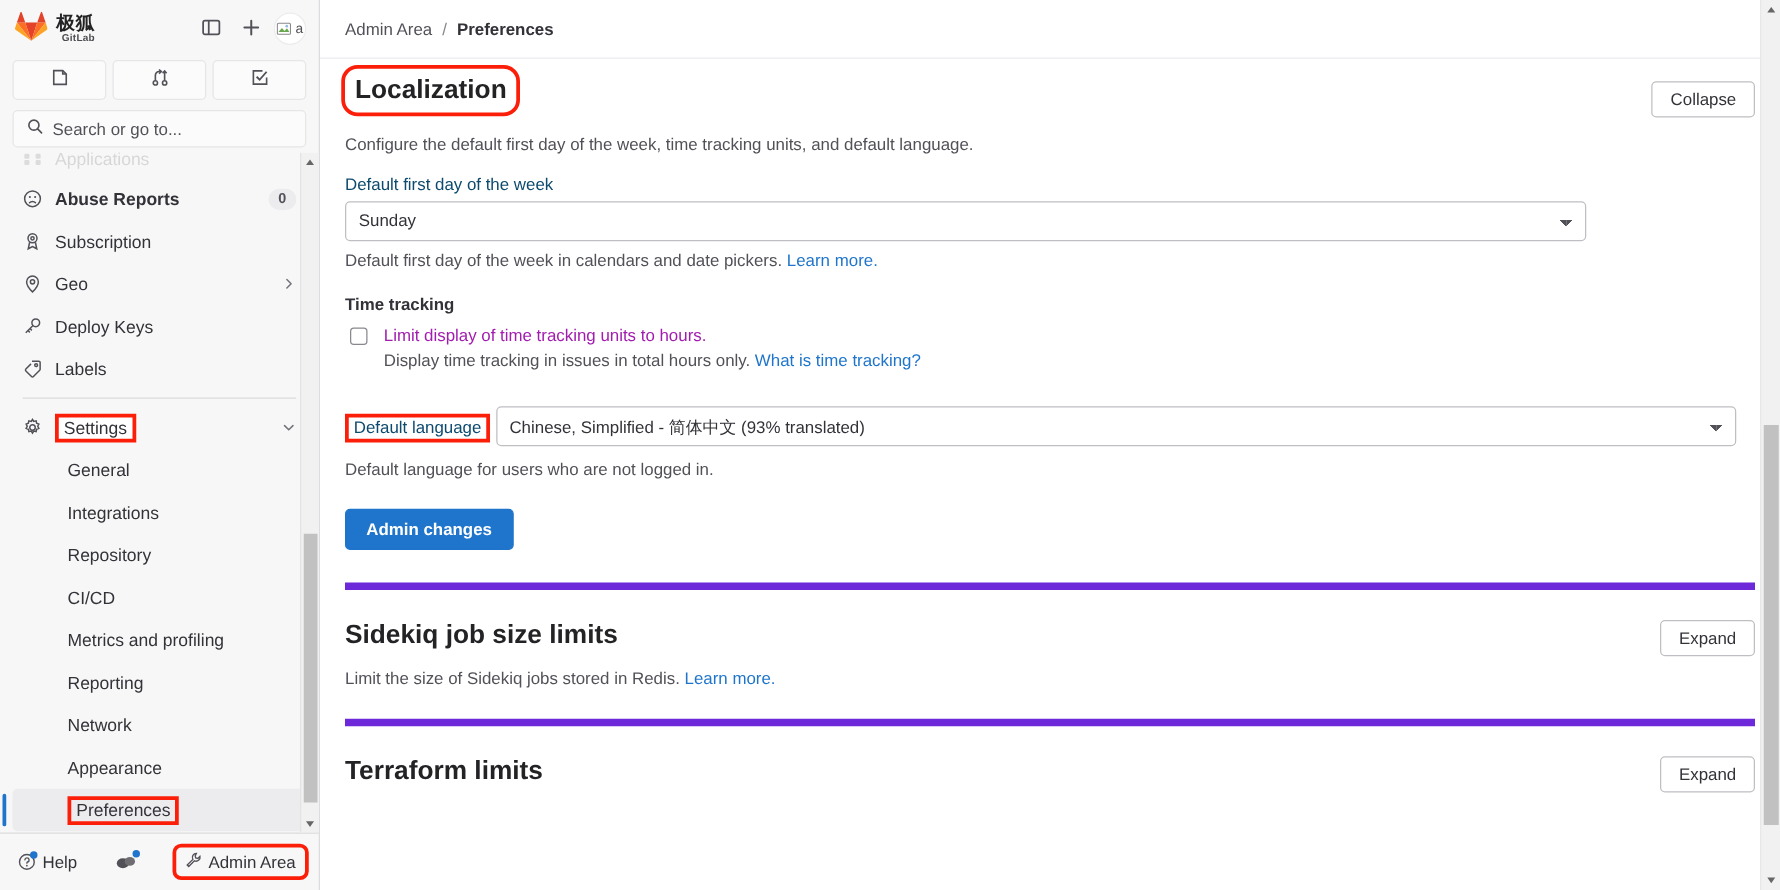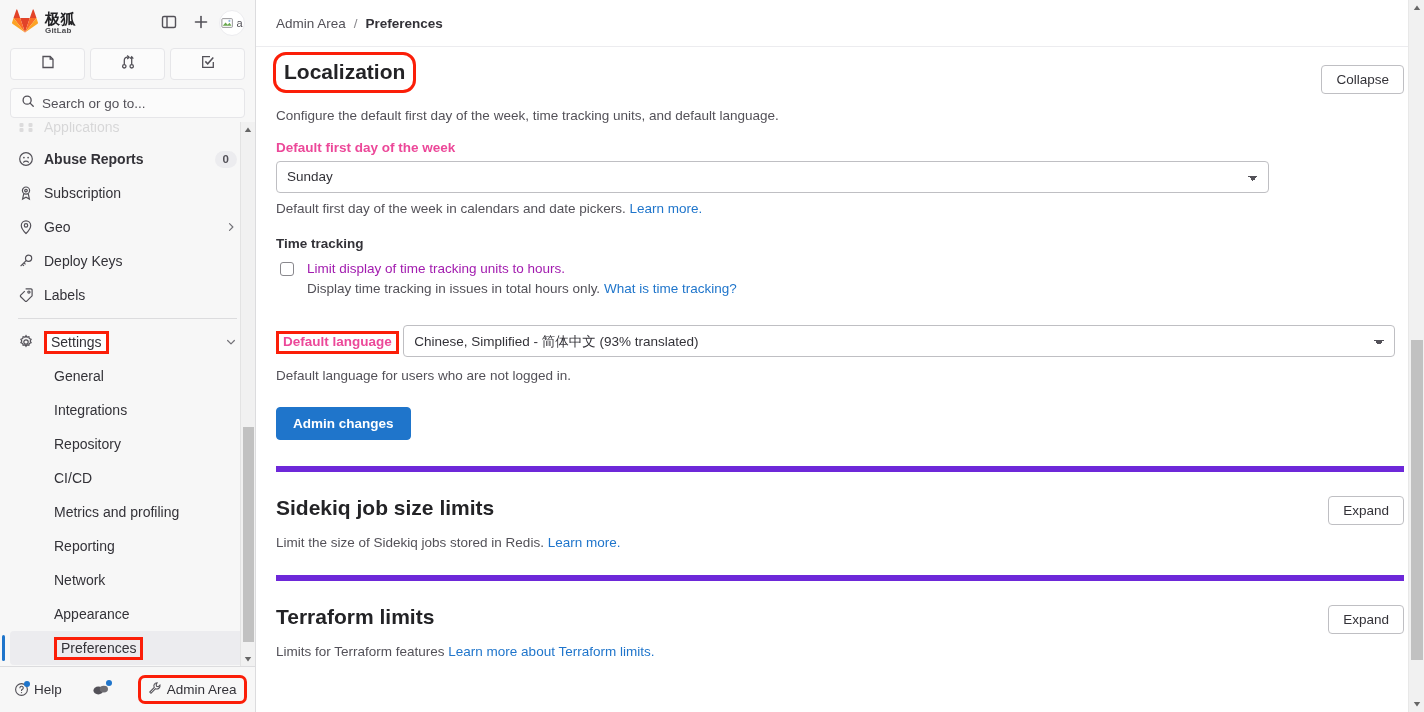--- a/index.html
+++ b/index.html
@@ -23,21 +23,21 @@
     flex: 0 0 256px;
   }
   .sb-top {
     display: flex; align-items: center;
     height: 46px; padding: 0 10px 0 12px;
     gap: 4px;
   }
   .brand { display: flex; align-items: center; gap: 7px; flex: 1; }
   .brand-name { display: flex; flex-direction: column; line-height: 1; }
   .brand-cn { font-size: 15px; font-weight: 700; color: #232326; letter-spacing: .5px; }
-  .brand-en { font-size: 8px; font-weight: 700; color: #4c4c50; letter-spacing: .2px; margin-top: 1px; }
+  .brand-en { font-size: 8px; font-weight: 700; color: #4c4c50; letter-spacing: .2px; margin-top: 1px; text-align: right; }
   .icon-btn {
     width: 28px; height: 28px; border-radius: 4px;
     display: flex; align-items: center; justify-content: center;
     background: transparent; border: none; cursor: pointer; color: #535158;
   }
   .avatar-wrap {
     width: 26px; height: 26px; border-radius: 50%;
     background: #fff; border: 1px solid #ececef;
     display: flex; align-items: center; justify-content: center;
     overflow: hidden; font-size: 11px; color: #535158; gap: 1px;
@@ -158,22 +158,22 @@
   }
   .sec-desc { font-size: 13.5px; color: #535158; margin: 8px 0 0 0; line-height: 1.45; }
   .gl-btn {
     background: #fff; border: 1px solid #bfbfc3;
     border-radius: 4px; padding: 6px 14px;
     font-size: 13.5px; color: #333238; cursor: pointer;
     font-family: "Liberation Sans", sans-serif;
     white-space: nowrap;
   }
   .form-label {
-    display: block; font-size: 13.5px; font-weight: 700;
-    color: #ec4899; margin: 0 0 6px 0;
+    display: block; font-size: 13.5px; font-weight: 400;
+    color: #0c4a6e; margin: 0 0 6px 0;
   }
   .gl-select {
     width: 993px; height: 32px;
     border: 1px solid #bfbfc3; border-radius: 4px;
     background: #fff; font-size: 13.5px; color: #333238;
     padding: 0 28px 0 10px;
     font-family: "Liberation Sans", sans-serif;
     appearance: none; -webkit-appearance: none;
     cursor: pointer;
     background-image:
@@ -567,24 +567,20 @@
             </p>
           </div>
           <button class="gl-btn" style="margin-top:2px;">Expand</button>
         </div>
       </section>
 
       <section class="section">
         <div class="sec-head">
           <div>
             <h2 class="sec-title">Terraform limits</h2>
-            <p class="sec-desc" style="margin-top:12px;">
-              <span>Limits for Terraform features</span>
-              <a class="gl-link">Learn more about Terraform limits.</a>
-            </p>
           </div>
           <button class="gl-btn" style="margin-top:2px;">Expand</button>
         </div>
       </section>
     </div>
 
     <div class="main-scrollbar">
       <div class="ms-arrow" style="top:0;">
         <svg width="8" height="8" viewBox="0 0 8 8">
             <path d="M4 1.5L7.2 6H.8z" fill="#666"></path>

